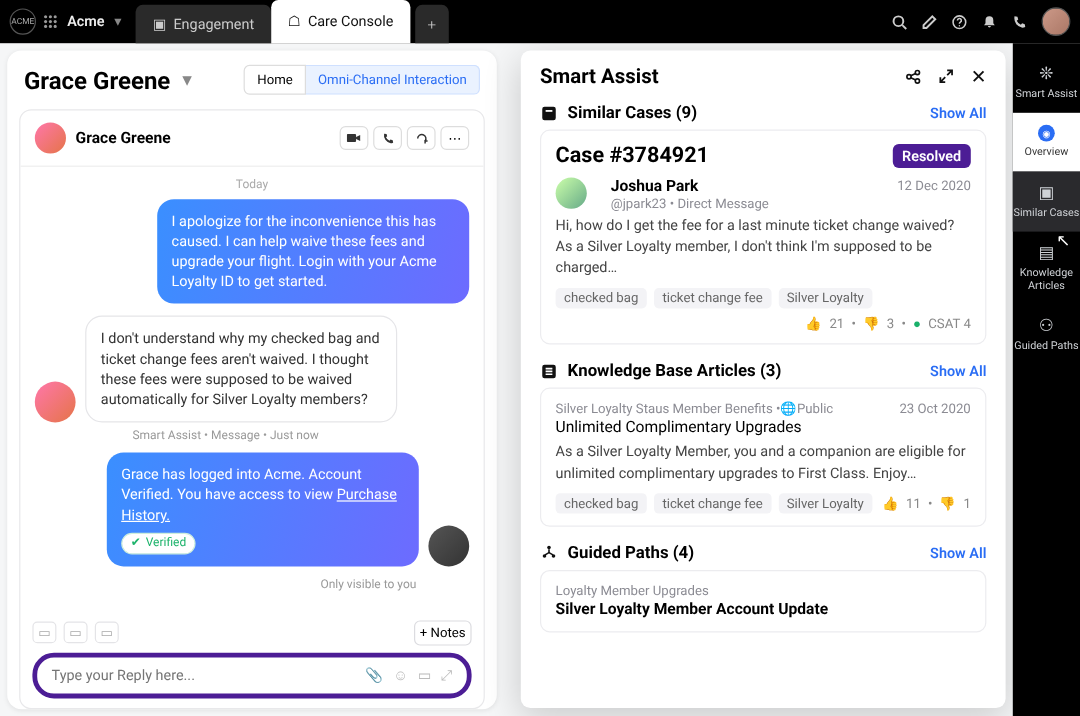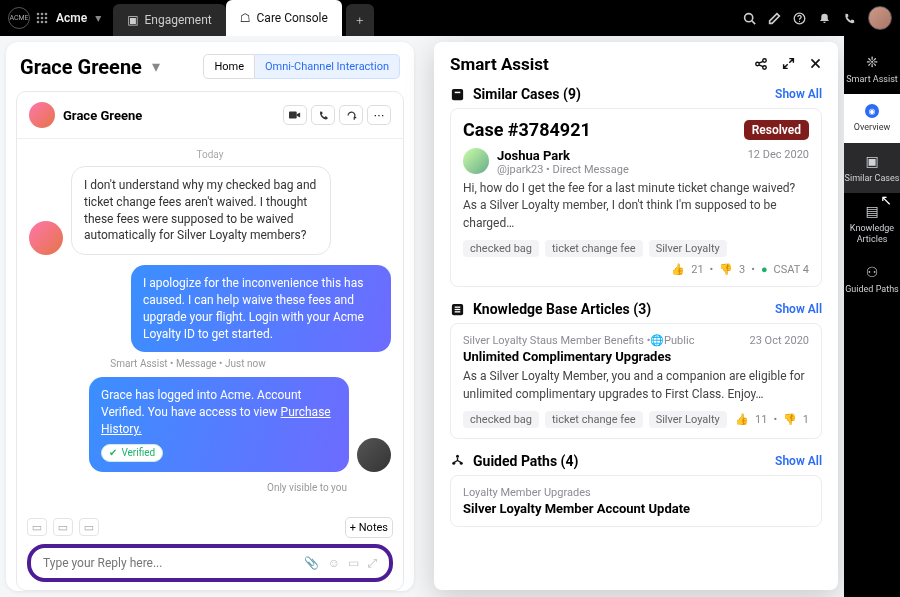--- a/index.html
+++ b/index.html
@@ -58,33 +58,33 @@
 .sa .sahdr .t{font-size:17px;font-weight:700}
 .sa .sahdr .acts{margin-left:auto;display:flex;gap:14px;color:#333;font-size:13px}
 .sa .sahdr .acts span{cursor:pointer}
 .sa .srch{margin:2px 14px 10px;background:#f4f4f6;border-radius:7px;padding:8px 10px;display:flex;align-items:center;gap:8px;color:#9a9aa2;font-size:12px}
 .sa .sec{padding:4px 16px 0}
 .sa .sechdr{display:flex;align-items:center;gap:8px;font-weight:700;font-size:14px;margin-bottom:6px}
 .sa .sechdr .sa-link{margin-left:auto;color:#2a6df4;font-size:12px;font-weight:600;cursor:pointer}
 .sa .card{border:1px solid #ececef;border-radius:8px;padding:10px 12px;margin-bottom:10px}
 .sa .case-top{display:flex;align-items:center;margin-bottom:8px}
 .sa .caseno{font-size:18px;font-weight:700}
-.sa .resolved{margin-left:auto;background:#7f1d1d;color:#fff;border-radius:5px;padding:3px 8px;font-size:12px;font-weight:600}
-.sa .prow{display:flex;gap:8px;margin-bottom:4px}
+.sa .resolved{margin-left:auto;background:#4c1d95;color:#fff;border-radius:5px;padding:3px 8px;font-size:12px;font-weight:600}
+.sa .prow{display:flex;gap:20px;margin-bottom:4px}
 .sa .prow .av{width:26px;height:26px;border-radius:50%;background:linear-gradient(135deg,#cfa,#6a8)}
 .sa .prow .nm{font-weight:700;font-size:13px}
 .sa .prow .sub{font-size:11px;color:#8b8b93}
 .sa .prow .date{margin-left:auto;font-size:11px;color:#8b8b93}
 .sa .body{font-size:12px;color:#444;line-height:1.45;margin:4px 0 8px}
 .sa .tags{display:flex;gap:6px;align-items:center;flex-wrap:wrap;font-size:11px}
 .sa .tag{background:#f3f3f6;border-radius:4px;padding:2px 7px;color:#666}
 .sa .stats{margin-left:auto;color:#888;display:flex;gap:6px;align-items:center}
 .sa .csat{color:#1ab06a}
 .sa .kb .top{font-size:11px;color:#8b8b93;display:flex}
-.sa .kb .ttl{font-size:13px;font-weight:700;margin:2px 0 4px}
+.sa .kb .ttl{font-size:13px;font-weight:400;margin:2px 0 4px}
 .sa .gp .grow{font-size:11px;color:#8b8b93}
 .sa .gp .gname{font-size:13px;font-weight:700;margin-top:2px}
 
 .rail{position:absolute;right:0;top:36px;bottom:0;width:56px;background:#000;color:#cfd2d6;display:flex;flex-direction:column;align-items:center;padding-top:8px;font-size:9px;z-index:6}
 .rail .ritem{display:flex;flex-direction:column;align-items:center;gap:4px;padding:10px 0;width:100%;cursor:pointer;text-align:center;line-height:1.15}
 .rail .ritem.active{background:#2a2a2d;position:relative}
 .rail .ritem .ic{font-size:14px}
 .rail .ritem.ov .dot{width:14px;height:14px;border-radius:50%;background:#2a6df4;display:flex;align-items:center;justify-content:center;color:#fff;font-size:8px}
 svg{display:block}
 .cursor{position:absolute;top:192px;right:8px;z-index:7;font-size:14px;color:#fff;pointer-events:none}
@@ -190,26 +190,26 @@
               <svg width="11" height="11" viewBox="0 0 16 16" fill="none" stroke="#333" stroke-width="1.8">
                 <path d="M3 8a5 5 0 119 3"></path>
                 <path d="M12 14v-3h3"></path>
               </svg>
             </span>
         <span>⋯</span>
       </div>
     </div>
     <div class="chat-body">
       <div class="day">Today</div>
+      <div class="msg-row agent">
+        <div class="bubble agent">I apologize for the inconvenience this has caused. I can help waive these fees and upgrade your flight. Login with your Acme Loyalty ID to get started.</div>
+      </div>
       <div class="msg-row">
         <span class="av"></span>
         <div class="bubble cust">I don't understand why my checked bag and ticket change fees aren't waived.  I thought these fees were supposed to be waived automatically for Silver Loyalty members?</div>
-      </div>
-      <div class="msg-row agent">
-        <div class="bubble agent">I apologize for the inconvenience this has caused. I can help waive these fees and upgrade your flight. Login with your Acme Loyalty ID to get started.</div>
       </div>
       <div class="meta">Smart Assist • Message • Just now</div>
       <div class="msg-row agent">
         <div class="bubble agent">
           <span>Grace has logged into Acme. Account Verified. You have access to view </span><span class="link-u">Purchase History.</span>
           <div><span class="badge-ver">✔ <span>Verified</span></span></div>
         </div>
         <span class="av"></span>
       </div>
       <div class="only">Only visible to you</div>

